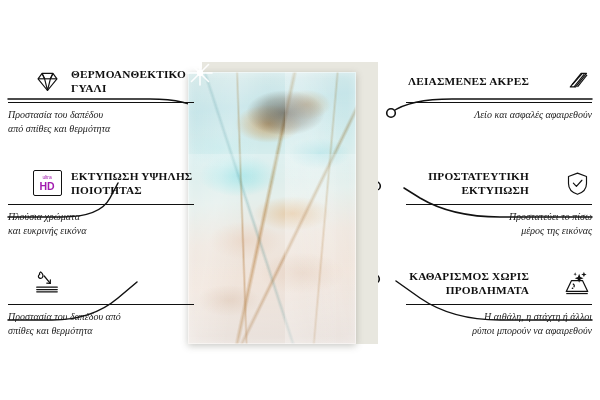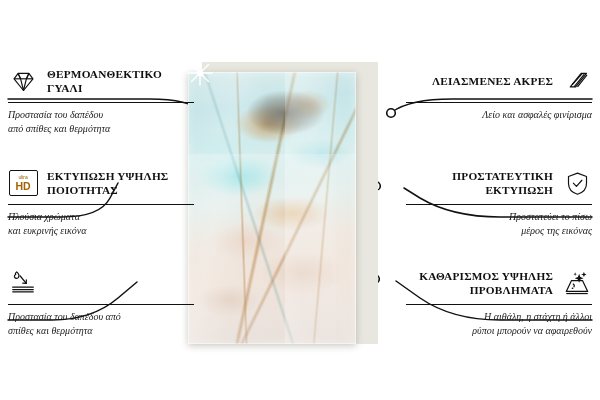--- a/index.html
+++ b/index.html
@@ -147,21 +147,22 @@
   }
   .feature.right .f-head { flex-direction: row-reverse; }
 
   .f-icon {
     flex: 0 0 auto;
     width: 30px;
     height: 30px;
     display: flex;
     align-items: center;
     justify-content: center;
-    color: #a16207;
+    color: #a21caf;
+    margin-left: 24px;
   }
   .f-title {
     font-size: 11.3px;
     font-weight: bold;
     line-height: 1.28;
     letter-spacing: 0.2px;
     color: #101010;
     flex: 1 1 auto;
   }
   .f-rule {
@@ -291,21 +292,21 @@
         <svg viewBox="0 0 30 30" width="27" height="27" fill="none" stroke="#111" stroke-width="1.3" stroke-linejoin="round">
           <path d="M7,21 L19,6 L25,6 L13,21 Z"></path>
           <path d="M11.2,21 L22.6,6.8"></path>
           <path d="M15.0,21 L25.6,7.6"></path>
           <path d="M9.0,18.6 L20.2,6.2"></path>
         </svg>
       </span>
       <span class="f-title">ΛΕΙΑΣΜΕΝΕΣ ΑΚΡΕΣ</span>
     </div>
     <div class="f-rule"></div>
-    <div class="f-desc">Λείο και ασφαλές φινίρισμα</div>
+    <div class="f-desc">Λείο και ασφαλές αφαιρεθούν</div>
   </div>
 
   <div class="feature right" style="top:166px;">
     <div class="f-head">
       <span class="f-icon">
         <svg viewBox="0 0 30 30" width="27" height="27" fill="none" stroke="#111" stroke-width="1.3" stroke-linejoin="round">
           <path d="M15,3.5 L25,7.2 L25,15 C25,21 20.6,25.2 15,27 C9.4,25.2 5,21 5,15 L5,7.2 Z"></path>
           <path d="M10.4,14.6 L13.8,18.2 L19.9,11.4" stroke-linecap="round"></path>
         </svg>
       </span>
@@ -321,19 +322,19 @@
         <svg viewBox="0 0 30 30" width="28" height="28" fill="none" stroke="#111" stroke-width="1.3" stroke-linejoin="round">
           <path d="M3.5,24 L26.5,24 L21,12.5 L9,12.5 Z"></path>
           <path d="M3.5,26.3 L26.5,26.3"></path>
           <path d="M10.5,16 C12.3,16.6 12.6,18.6 11.4,19.6"></path>
           <circle cx="10.2" cy="20.6" r="0.9" fill="#111" stroke="none"></circle>
           <path d="M17.3,5.2 L18.6,8.6 L22,9.9 L18.6,11.2 L17.3,14.6 L16,11.2 L12.6,9.9 L16,8.6 Z" fill="#111" stroke="none"></path>
           <path d="M22.4,3.0 L23.2,5.1 L25.3,5.9 L23.2,6.7 L22.4,8.8 L21.6,6.7 L19.5,5.9 L21.6,5.1 Z" fill="#111" stroke="none"></path>
           <path d="M13.0,3.6 L13.5,5.0 L14.9,5.5 L13.5,6.0 L13.0,7.4 L12.5,6.0 L11.1,5.5 L12.5,5.0 Z" fill="#111" stroke="none"></path>
         </svg>
       </span>
-      <span class="f-title">ΚΑΘΑΡΙΣΜΟΣ ΥΨΗΛΗΣ ΠΡΟΒΛΗΜΑΤΑ</span>
+      <span class="f-title">ΚΑΘΑΡΙΣΜΟΣ ΧΩΡΙΣ ΠΡΟΒΛΗΜΑΤΑ</span>
     </div>
     <div class="f-rule"></div>
     <div class="f-desc">Η αιθάλη, η στάχτη ή άλλοι<br>ρύποι μπορούν να αφαιρεθούν</div>
   </div>
 
 </div>
 
 </body></html>

